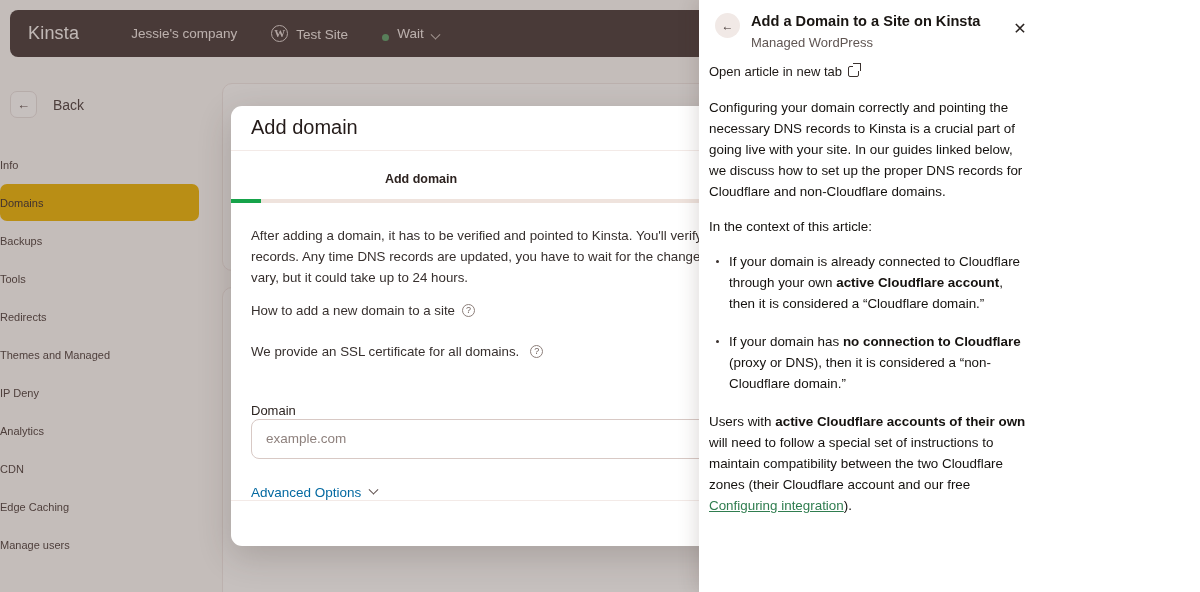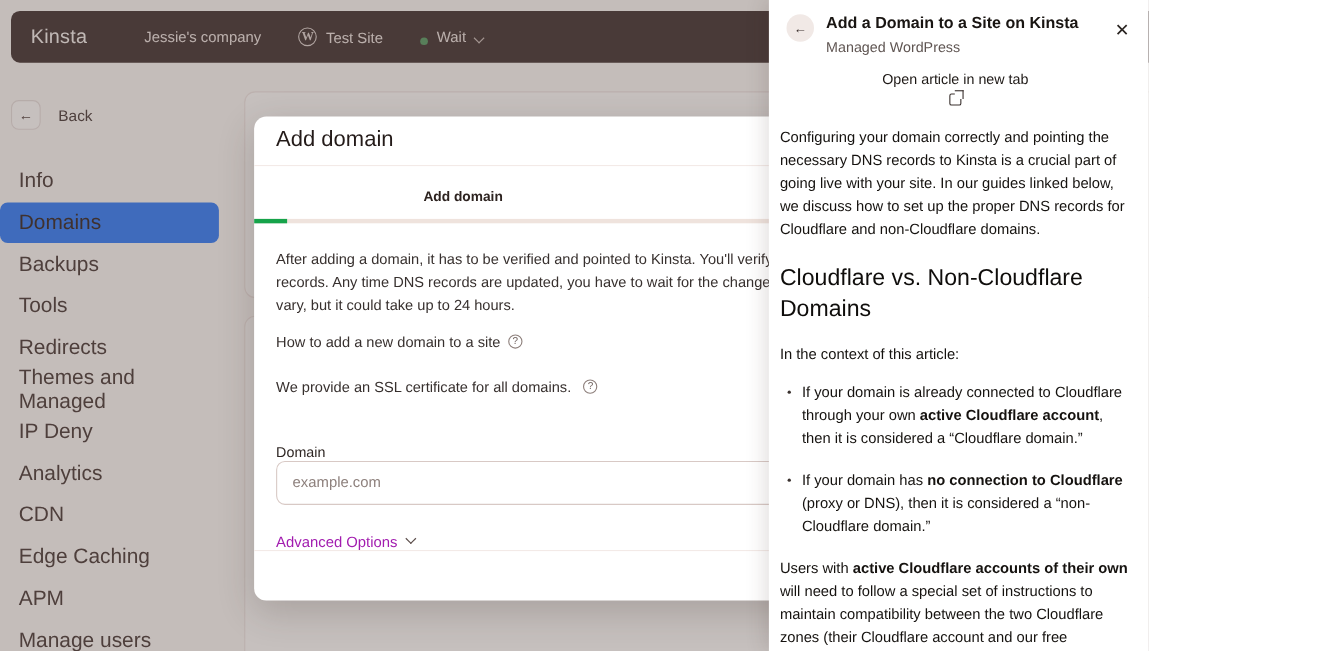--- a/index.html
+++ b/index.html
@@ -78,28 +78,27 @@
     border: 1px solid #e6dedc;
     background: #fdfbfa;
     border-radius: 7px;
     display: flex; align-items: center; justify-content: center;
     font-size: 13px; color: #5b4b48;
   }
   .back-label { font-size: 14px; color: #4f4240; }
   .nav-item {
     height: 37px;
     display: flex; align-items: center;
-    padding-left: 17px;
-    font-size: 19px;
+    font-size: 11px;
     color: #51433f;
     border-radius: 7px;
     margin: 0 13px 1px 0;
   }
   .nav-item.active {
-    background: #3b82f6;
+    background: #eab308;
     color: #3c2f2d;
   }
 
   
   .content-area {
     position: absolute; top: 67px; left: 212px;
     right: 0; bottom: 0;
   }
   .bg-card {
     position: absolute;
@@ -229,21 +228,21 @@
     border-radius: 8px;
     display: flex; align-items: center;
     padding: 12px 14px;
     font-size: 13.5px;
     color: #8e817d;
     background: #fff;
   }
   .advanced {
     margin-top: 26px;
     display: flex; align-items: center; gap: 9px;
-    font-size: 13.5px; color: #a21caf;
+    font-size: 13.5px; color: #0369a1;
   }
   .chev-dark {
     display: inline-block;
     width: 7px; height: 7px;
     border-right: 1.4px solid #5a4c49;
     border-bottom: 1.4px solid #5a4c49;
     transform: rotate(45deg) translate(-2px,-2px);
   }
 
   .modal-foot {
@@ -298,21 +297,21 @@
   .panel-close {
     position: absolute; right: 14px; top: 19px;
     width: 20px; height: 20px;
     display: flex; align-items: center; justify-content: center;
     font-size: 16px; color: #2a2421;
     line-height: 1;
   }
   .panel-link-row {
     padding: 14px 16px 0 10px;
     display: flex; align-items: center; gap: 6px;
-    font-size: 13px; color: #1d1815; flex-direction: column;
+    font-size: 13px; color: #1d1815;
   }
   .ext-icon {
     position: relative;
     width: 11px; height: 11px;
     border: 1.2px solid #3a312e;
     border-radius: 2px;
   }
   .ext-icon::after {
     content: '';
     position: absolute; right: -3px; top: -4px;
@@ -388,21 +387,20 @@
       <div class="nav-item">Info</div>
       <div class="nav-item active">Domains</div>
       <div class="nav-item">Backups</div>
       <div class="nav-item">Tools</div>
       <div class="nav-item">Redirects</div>
       <div class="nav-item">Themes and Managed</div>
       <div class="nav-item">IP Deny</div>
       <div class="nav-item">Analytics</div>
       <div class="nav-item">CDN</div>
       <div class="nav-item">Edge Caching</div>
-      <div class="nav-item">APM</div>
       <div class="nav-item">Manage users</div>
     </div>
 
     <div class="content-area">
       <div class="bg-card" id="bg-card-top"></div>
       <div class="bg-card" id="bg-card-main"></div>
       <div class="filters-row">
         <div class="search-box">
           <span class="mag"></span>
           <span>Search domains</span>
@@ -474,21 +472,20 @@
     </div>
 
     <div class="panel-link-row">
       <span>Open article in new tab</span>
       <span class="ext-icon"></span>
     </div>
 
     <div class="panel-body">
       <p>Configuring your domain correctly and pointing the necessary DNS records to Kinsta is a crucial part of going live with your site. In our guides linked below, we discuss how to set up the proper DNS records for Cloudflare and non-Cloudflare domains.</p>
 
-      <div class="panel-h2">Cloudflare vs. Non-Cloudflare Domains</div>
 
       <p>In the context of this article:</p>
 
       <ul class="panel-ul">
         <li>
           <span>If your domain is already connected to Cloudflare through your own </span><b>active Cloudflare account</b><span>, then it is considered a “Cloudflare domain.”</span>
         </li>
         <li>
           <span>If your domain has </span><b>no connection to Cloudflare</b><span> (proxy or DNS), then it is considered a “non-Cloudflare domain.”</span>
         </li>

